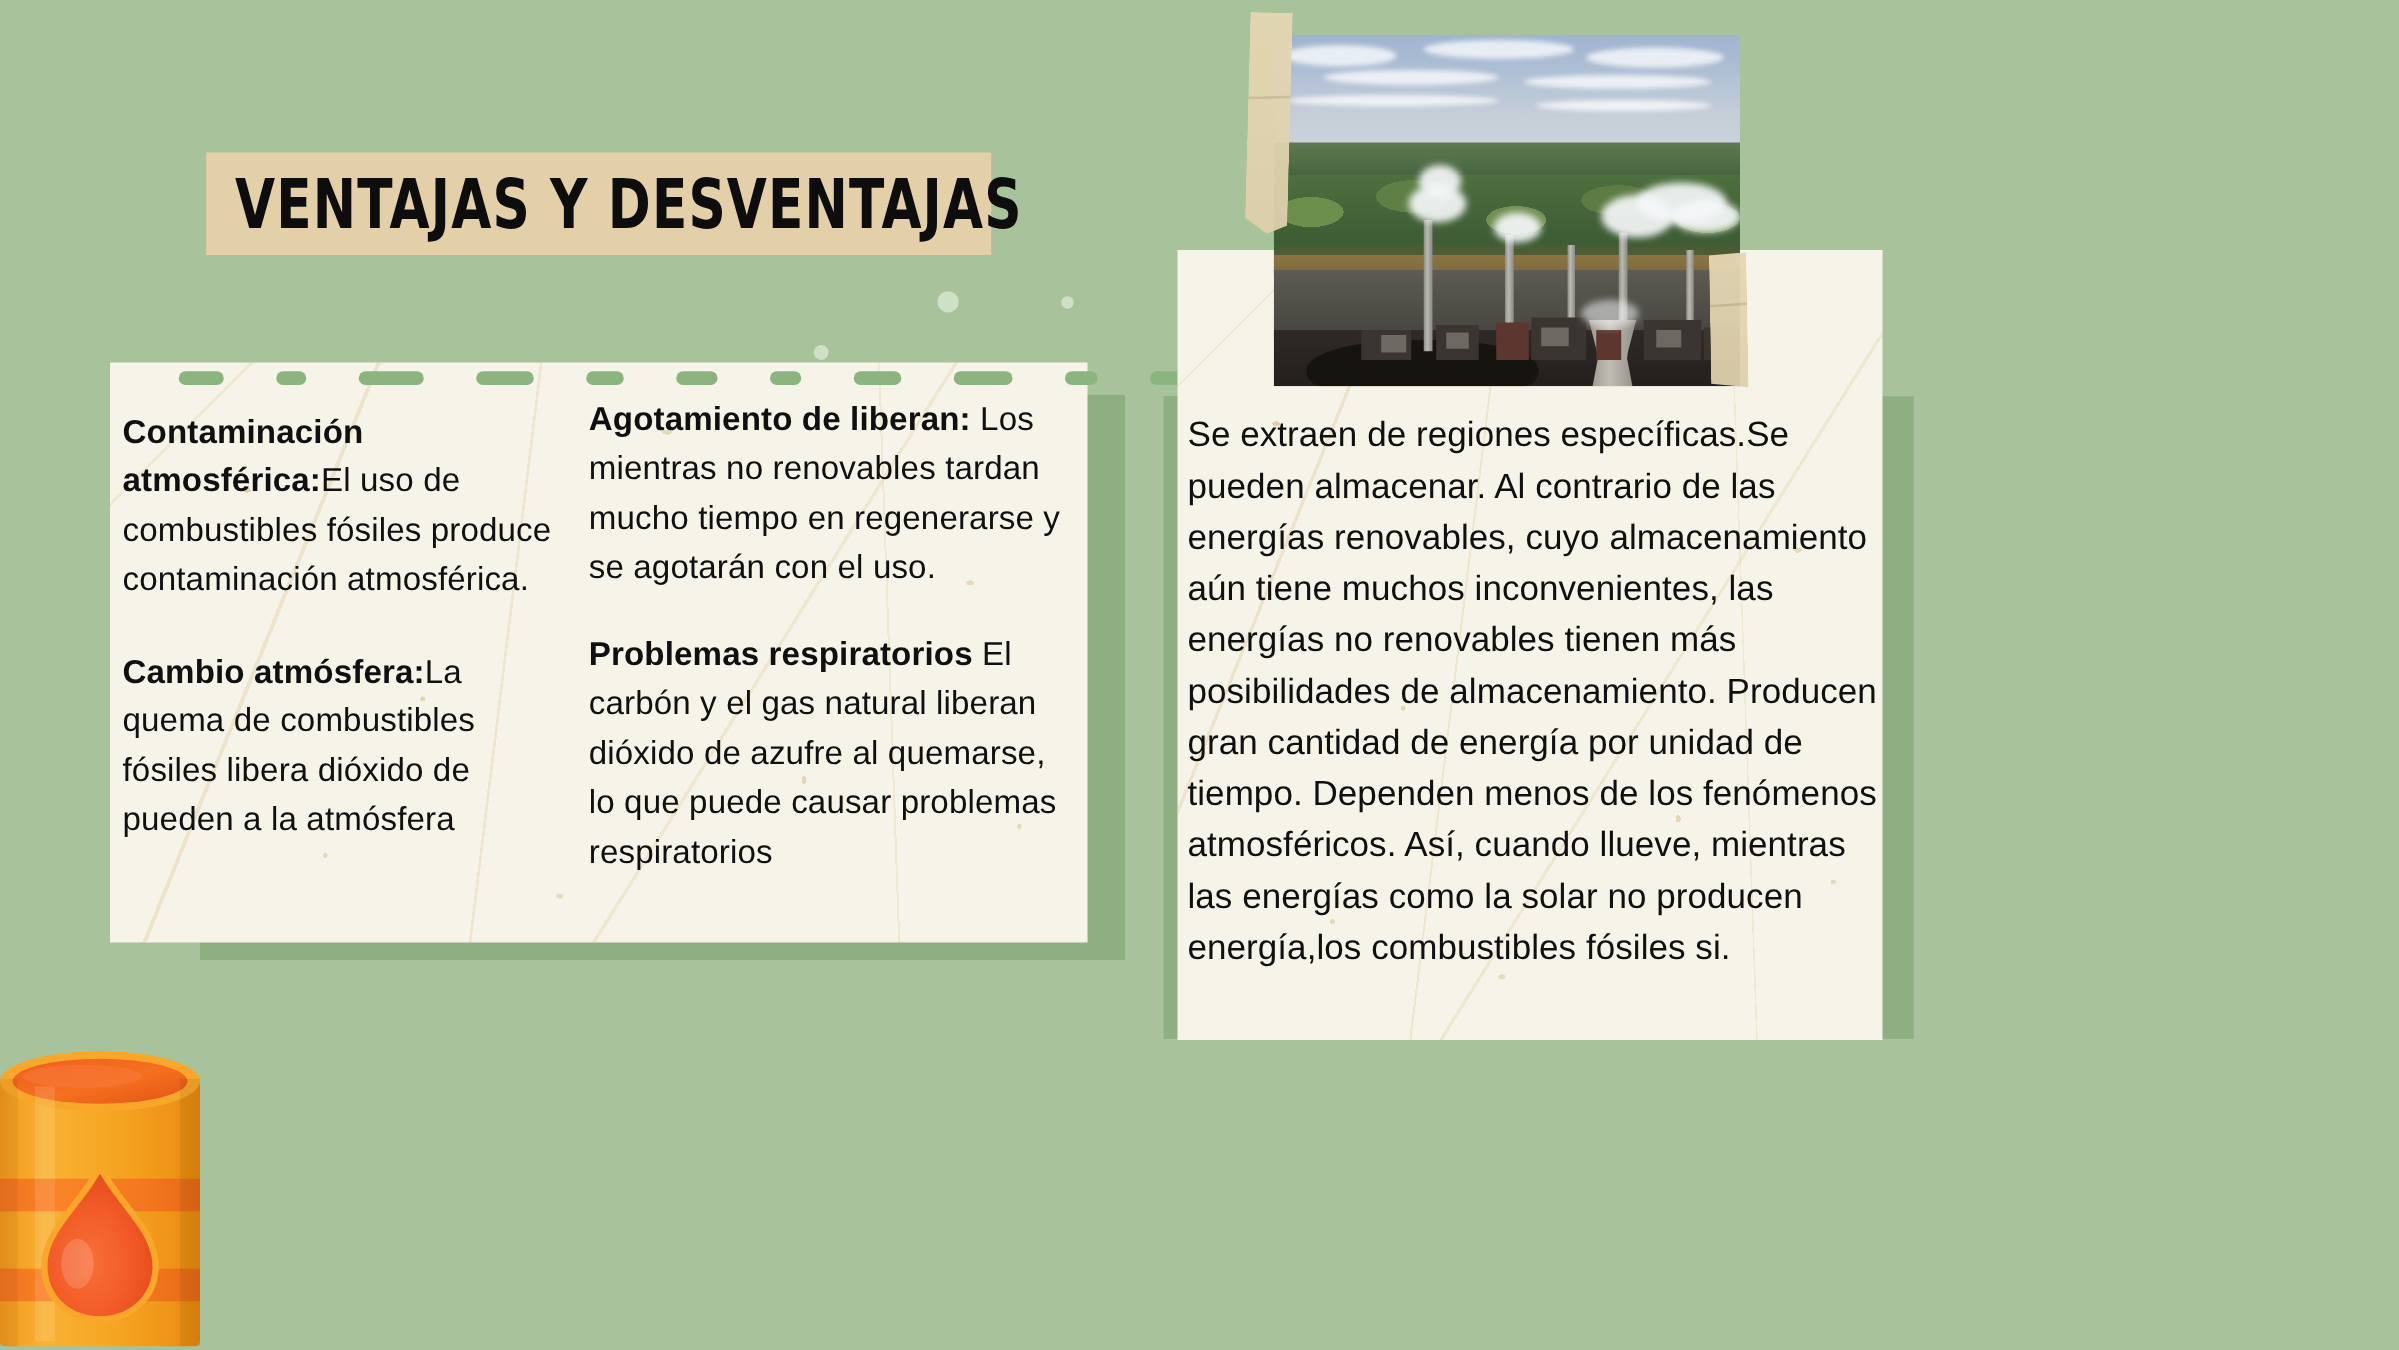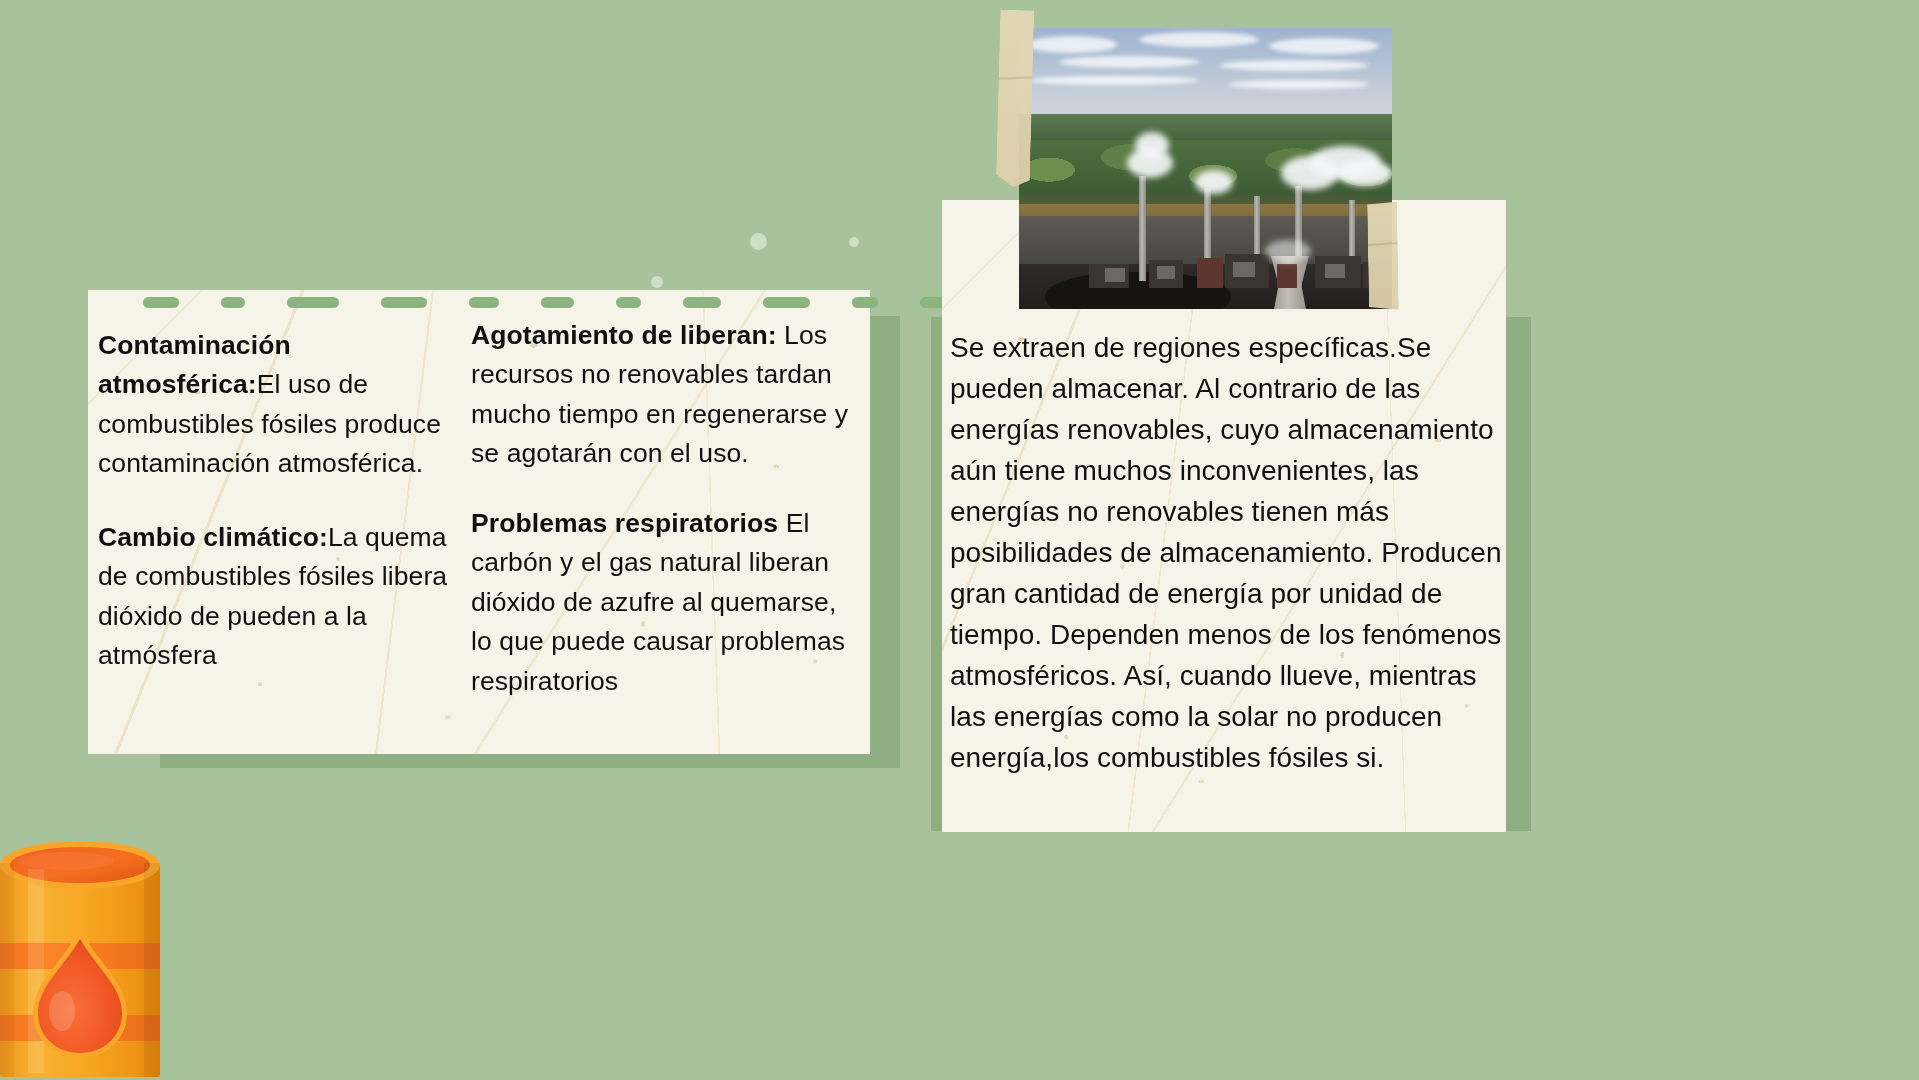--- a/index.html
+++ b/index.html
@@ -211,20 +211,23 @@
   <div class="dot" style="left:651px;top:276px;width:12px;height:12px;"></div>
   <div class="dot" style="left:958px;top:323px;width:11px;height:11px;"></div>
   <div class="dot" style="left:992px;top:313px;width:9px;height:9px;"></div>
   <div class="dot" style="left:1045px;top:300px;width:13px;height:13px;"></div>
   <div class="dot" style="left:1043px;top:298px;width:0px;height:0px;"></div>
 
   <div class="shadow-block" style="left:160px;top:316px;width:740px;height:452px;"></div>
   <div class="shadow-block" style="left:931px;top:317px;width:93px;height:514px;"></div>
   <div class="shadow-block" style="left:931px;top:317px;width:600px;height:514px;"></div>
 
+  <div id="title-banner">
+    <span id="title-text">VENTAJAS Y DESVENTAJAS</span>
+  </div>
 
   <div class="paper" id="left-card" style="left:88px;top:290px;width:782px;height:464px;">
   </div>
 
   <div class="dash-row" style="left:143px;top:297px;">
     <div class="dash" style="width:36px;"></div>
     <div class="dash" style="width:24px;"></div>
     <div class="dash" style="width:52px;"></div>
     <div class="dash" style="width:46px;"></div>
     <div class="dash" style="width:30px;"></div>
@@ -234,27 +237,27 @@
     <div class="dash" style="width:47px;"></div>
     <div class="dash" style="width:26px;"></div>
     <div class="dash" style="width:44px;"></div>
   </div>
 
   <div class="col" id="col-one" style="left:98px;top:326px;width:350px;">
     <p>
       <b>Contaminación atmosférica:</b><span>El uso de combustibles fósiles produce contaminación atmosférica.</span>
     </p>
     <p style="margin-top:34px;">
-      <b>Cambio climático:</b><span>La quema de combustibles fósiles libera dióxido de pueden a la atmósfera</span>
+      <b>Cambio atmósfera:</b><span>La quema de combustibles fósiles libera dióxido de pueden a la atmósfera</span>
     </p>
   </div>
 
   <div class="col" id="col-two" style="left:471px;top:316px;width:382px;">
     <p>
-      <b>Agotamiento de liberan:</b><span> Los recursos no renovables tardan mucho tiempo en regenerarse y se agotarán con el uso.</span>
+      <b>Agotamiento de liberan:</b><span> Los mientras no renovables tardan mucho tiempo en regenerarse y se agotarán con el uso.</span>
     </p>
     <p style="">
       <b>Problemas respiratorios</b><span> El carbón y el gas natural liberan dióxido de azufre al quemarse, lo que puede causar problemas respiratorios</span>
     </p>
   </div>
 
   <div class="paper" id="right-card" style="left:942px;top:200px;width:564px;height:632px;">
   </div>
 
   <div id="right-col" style="left:950px;top:327px;width:556px;">

